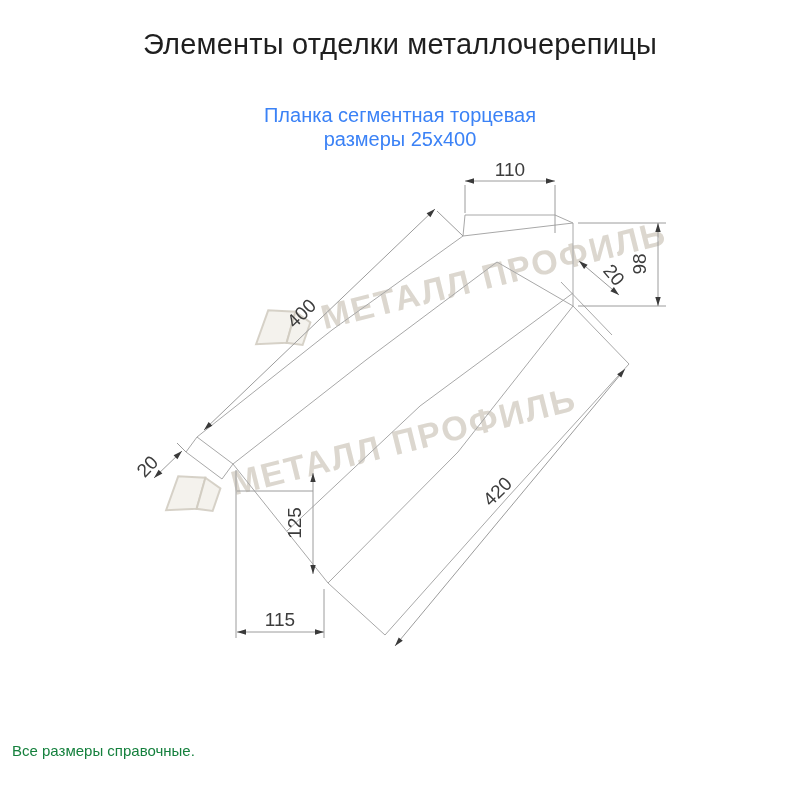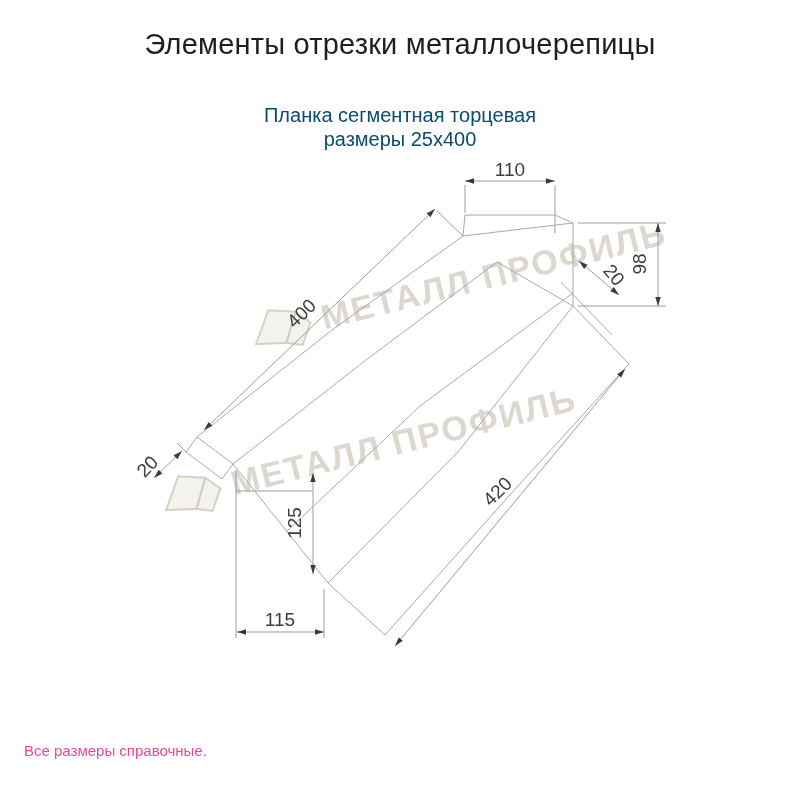--- a/index.html
+++ b/index.html
@@ -1,22 +1,22 @@
 <!DOCTYPE html>
 <html><head>
 <meta charset="utf-8">
 <style>
   html,body{margin:0;padding:0;background:#ffffff;}
   #page{position:relative;width:800px;height:800px;background:#fff;overflow:hidden;
         font-family:"Liberation Sans", sans-serif;}
   #title{position:absolute;left:0;top:28px;width:800px;text-align:center;
          font-size:29px;color:#1f1f1f;letter-spacing:0.2px;}
   #subtitle{position:absolute;left:0;top:103px;width:800px;text-align:center;
-            font-size:20px;line-height:24px;color:#0c4a6e;}
-  #footer{position:absolute;left:24px;top:740px;font-size:15px;line-height:22px;color:#ec4899;}
+            font-size:20px;line-height:24px;color:#3b82f6;}
+  #footer{position:absolute;left:12px;top:740px;font-size:15px;line-height:22px;color:#15803d;}
   svg{position:absolute;left:0;top:0;}
   .outline{stroke:#a8a8a8;stroke-width:1;fill:none;}
   .dimline{stroke:#9c9c9c;stroke-width:1;fill:none;}
   .arr{fill:#3a3a3a;stroke:none;}
   .dimtxt{fill:#3c3c3c;font-size:19px;font-family:"Liberation Sans", sans-serif;}
   .wmtxt{fill:#d6d1c7;opacity:0.85;font-weight:bold;font-size:34px;letter-spacing:2px;
          font-family:"Liberation Sans", sans-serif;}
   .wmlogo{stroke:#d2cdc2;stroke-width:2;fill:#f3f1ec;opacity:0.9;}
 </style>
 </head>
@@ -110,21 +110,21 @@
 
       <g>
         <path class="dimline" d="M395,646 L625,369"></path>
         <path class="arr" d="M395,646 L402.8,640.8 L398.7,637.4 Z M625,369 L621.3,377.6 L617.1,374.2 Z"></path>
         <text class="dimtxt" x="502" y="496" text-anchor="middle" transform="rotate(-45,502,496)">420</text>
       </g>
 
     </g>
   </svg>
 
-  <div id="title">Элементы отрезки металлочерепицы</div>
+  <div id="title">Элементы отделки металлочерепицы</div>
 
   <div id="subtitle">
     <div>Планка сегментная торцевая</div>
     <div>размеры 25х400</div>
   </div>
 
   <div id="footer">
     <div>Все размеры справочные.</div>
   </div>
 

